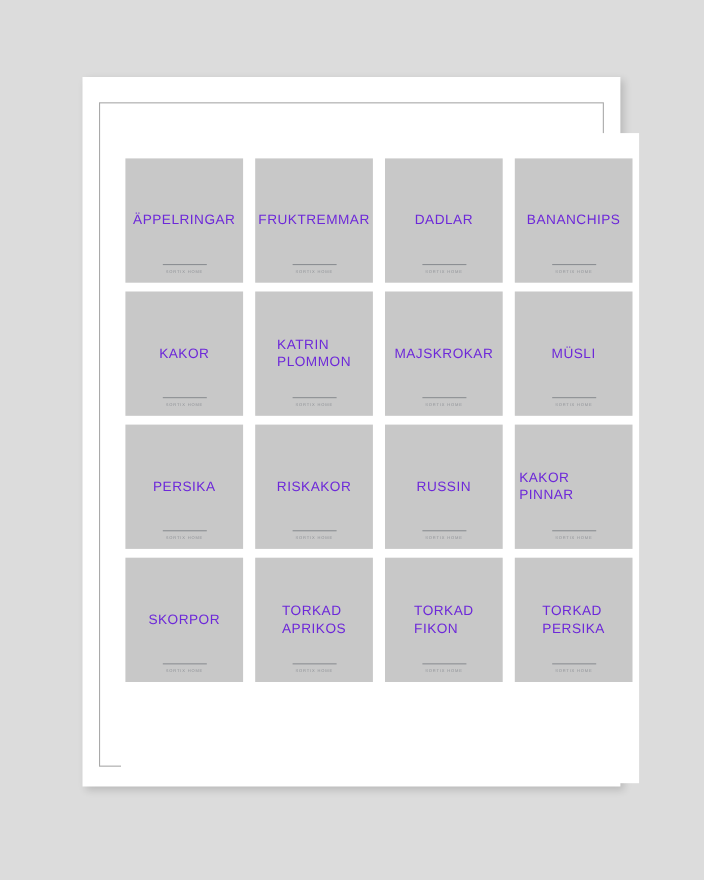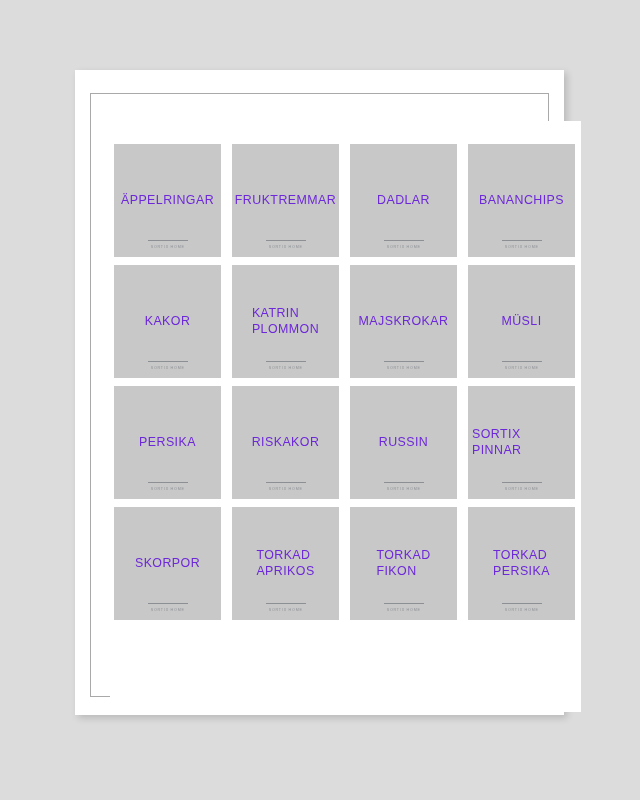--- a/index.html
+++ b/index.html
@@ -186,21 +186,21 @@
             </div>
           </div>
           <div class="label-card">
             <div class="label-title">RUSSIN</div>
             <div class="label-footer">
               <div class="label-divider"></div>
               <div class="label-brand">SORTIX HOME</div>
             </div>
           </div>
           <div class="label-card">
-            <div class="label-title">SORTIX PINNAR</div>
+            <div class="label-title">KAKOR PINNAR</div>
             <div class="label-footer">
               <div class="label-divider"></div>
               <div class="label-brand">SORTIX HOME</div>
             </div>
           </div>
           <div class="label-card">
             <div class="label-title">SKORPOR</div>
             <div class="label-footer">
               <div class="label-divider"></div>
               <div class="label-brand">SORTIX HOME</div>

